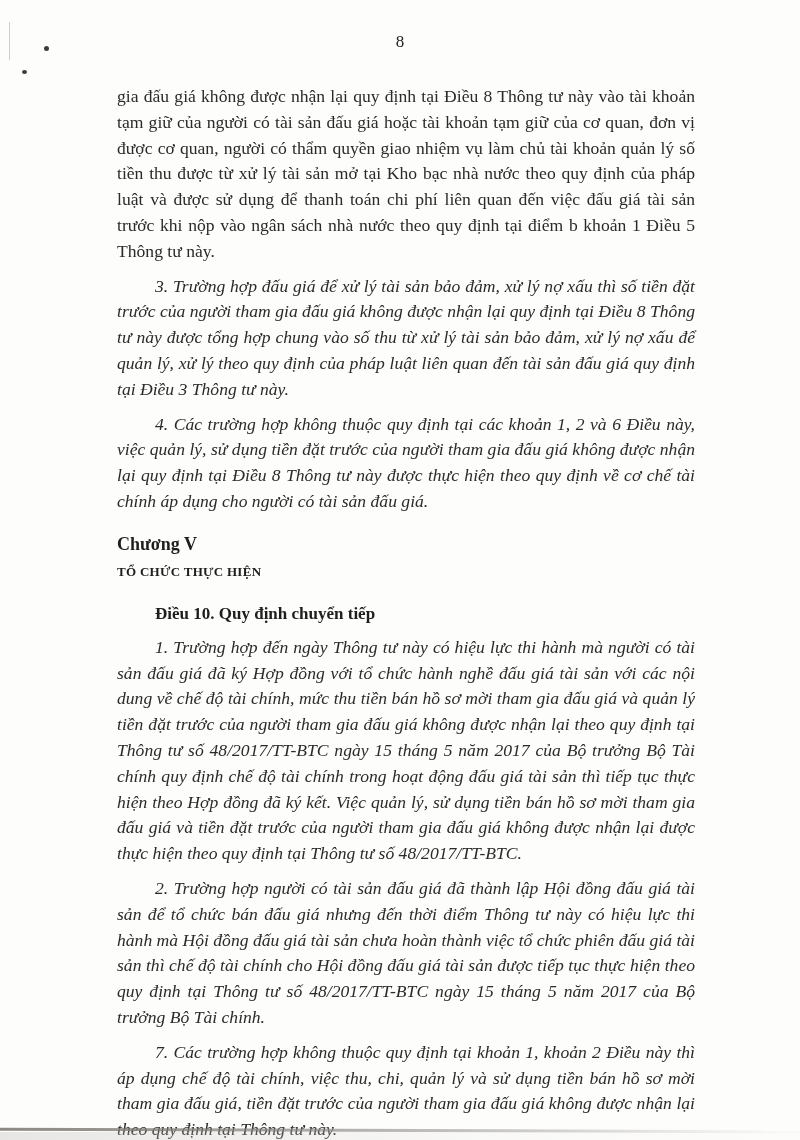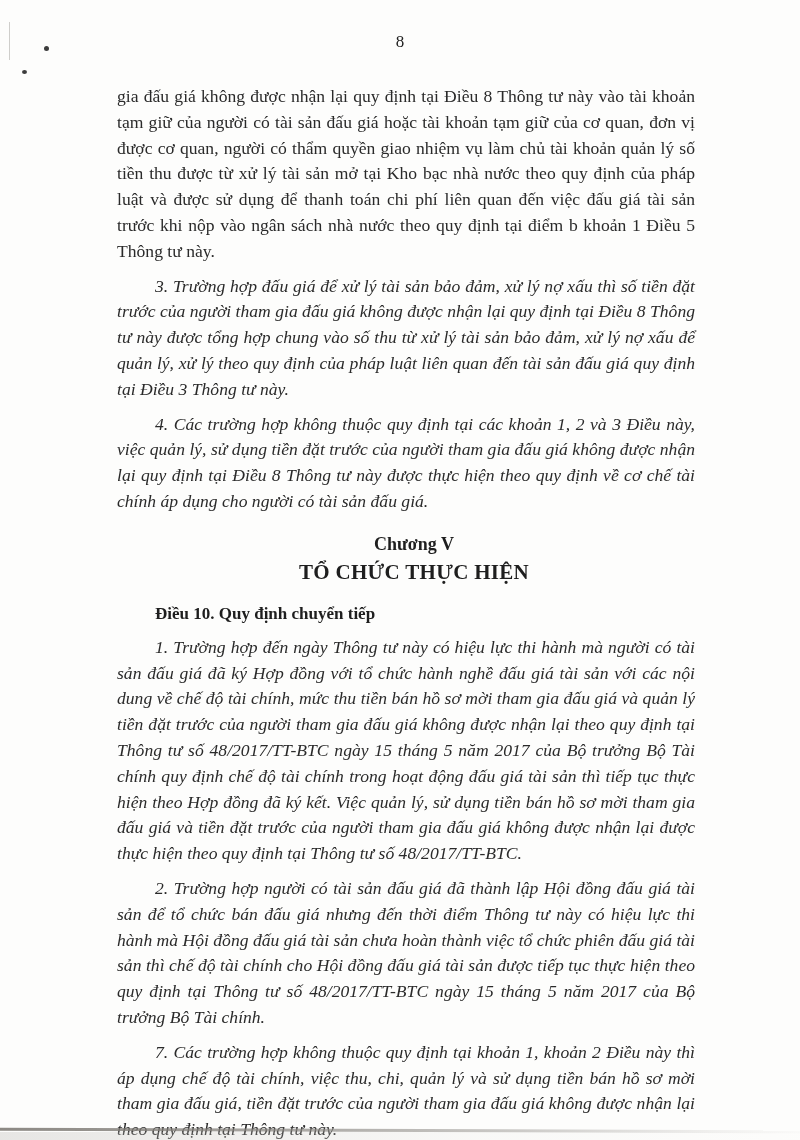--- a/index.html
+++ b/index.html
@@ -40,32 +40,32 @@
     text-align: justify;
     text-justify: inter-word;
     margin: 0 16px 9px 0;
     color: #2a2a2a;
   }
   p.body-para.indent {
     text-indent: 38px;
     font-style: italic;
   }
   .chapter-block {
-    text-align: center;
+    text-align: left;
     margin-top: 16px;
     margin-bottom: 14px;
   }
   .chapter-label {
     font-size: 18px;
     font-weight: bold;
     line-height: 26px;
     color: #1e1e1e;
   }
   .chapter-title {
-    font-size: 21px;
+    font-size: 13px;
     font-weight: bold;
     line-height: 30px;
     letter-spacing: 0.3px;
     color: #1e1e1e;
   }
   .article-heading {
     font-size: 17px;
     font-weight: bold;
     line-height: 26px;
     margin: 14px 0 8px 0;
@@ -121,21 +121,21 @@
   <span class="left-edge-artifact"></span>
 
   <div class="page-number">8</div>
 
   <div class="text-column">
 
     <p class="body-para">gia đấu giá không được nhận lại quy định tại Điều 8 Thông tư này vào tài khoản tạm giữ của người có tài sản đấu giá hoặc tài khoản tạm giữ của cơ quan, đơn vị được cơ quan, người có thẩm quyền giao nhiệm vụ làm chủ tài khoản quản lý số tiền thu được từ xử lý tài sản mở tại Kho bạc nhà nước theo quy định của pháp luật và được sử dụng để thanh toán chi phí liên quan đến việc đấu giá tài sản trước khi nộp vào ngân sách nhà nước theo quy định tại điểm b khoản 1 Điều 5 Thông tư này.</p>
 
     <p class="body-para indent">3. Trường hợp đấu giá để xử lý tài sản bảo đảm, xử lý nợ xấu thì số tiền đặt trước của người tham gia đấu giá không được nhận lại quy định tại Điều 8 Thông tư này được tổng hợp chung vào số thu từ xử lý tài sản bảo đảm, xử lý nợ xấu để quản lý, xử lý theo quy định của pháp luật liên quan đến tài sản đấu giá quy định tại Điều 3 Thông tư này.</p>
 
-    <p class="body-para indent">4. Các trường hợp không thuộc quy định tại các khoản 1, 2 và 3 Điều này, việc quản lý, sử dụng tiền đặt trước của người tham gia đấu giá không được nhận lại quy định tại Điều 8 Thông tư này được thực hiện theo quy định về cơ chế tài chính áp dụng cho người có tài sản đấu giá.</p>
+    <p class="body-para indent">4. Các trường hợp không thuộc quy định tại các khoản 1, 2 và 6 Điều này, việc quản lý, sử dụng tiền đặt trước của người tham gia đấu giá không được nhận lại quy định tại Điều 8 Thông tư này được thực hiện theo quy định về cơ chế tài chính áp dụng cho người có tài sản đấu giá.</p>
 
     <div class="chapter-block">
       <div class="chapter-label">Chương V</div>
       <div class="chapter-title">TỔ CHỨC THỰC HIỆN</div>
     </div>
 
     <div class="article-heading">Điều 10. Quy định chuyển tiếp</div>
 
     <p class="body-para indent">1. Trường hợp đến ngày Thông tư này có hiệu lực thi hành mà người có tài sản đấu giá đã ký Hợp đồng với tổ chức hành nghề đấu giá tài sản với các nội dung về chế độ tài chính, mức thu tiền bán hồ sơ mời tham gia đấu giá và quản lý tiền đặt trước của người tham gia đấu giá không được nhận lại theo quy định tại Thông tư số 48/2017/TT-BTC ngày 15 tháng 5 năm 2017 của Bộ trưởng Bộ Tài chính quy định chế độ tài chính trong hoạt động đấu giá tài sản thì tiếp tục thực hiện theo Hợp đồng đã ký kết. Việc quản lý, sử dụng tiền bán hồ sơ mời tham gia đấu giá và tiền đặt trước của người tham gia đấu giá không được nhận lại được thực hiện theo quy định tại Thông tư số 48/2017/TT-BTC.</p>
 

